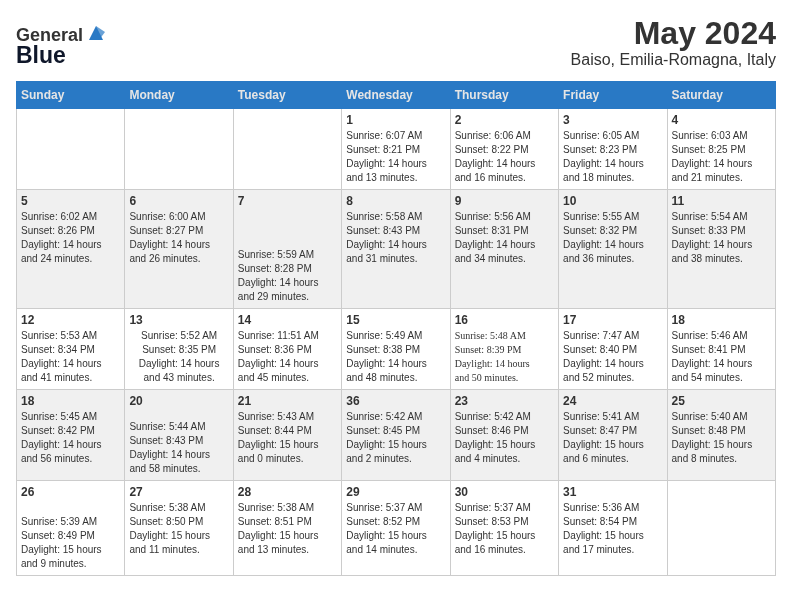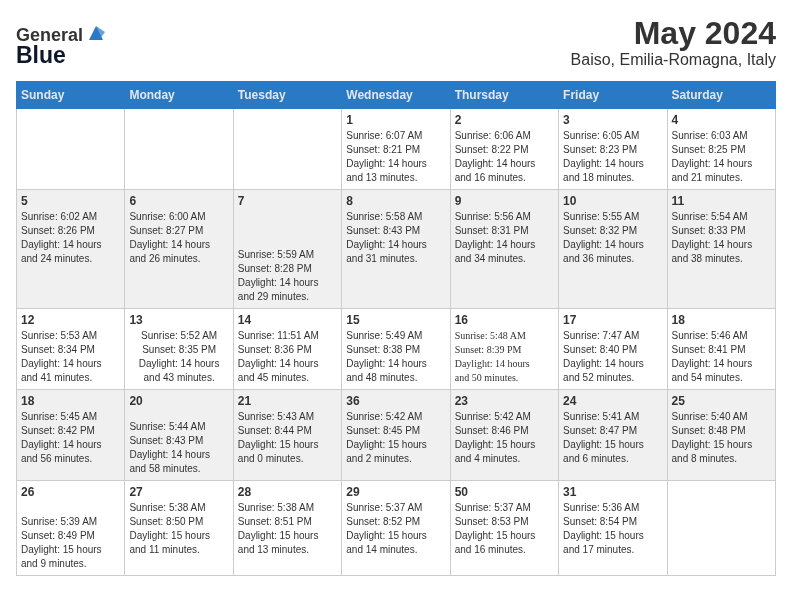--- a/index.html
+++ b/index.html
@@ -333,21 +333,21 @@
 and 13 minutes.</div>
         </td>
         <td>
           <span class="day-num">29</span>
           <div class="day-info" style="white-space: pre-line;">Sunrise: 5:37 AM
 Sunset: 8:52 PM
 Daylight: 15 hours
 and 14 minutes.</div>
         </td>
         <td>
-          <span class="day-num">50</span>
+          <span class="day-num">30</span>
           <div class="day-info" style="white-space: pre-line;">Sunrise: 5:37 AM
 Sunset: 8:53 PM
 Daylight: 15 hours
 and 16 minutes.</div>
         </td>
         <td>
           <span class="day-num">31</span>
           <div class="day-info" style="white-space: pre-line;">Sunrise: 5:36 AM
 Sunset: 8:54 PM
 Daylight: 15 hours

